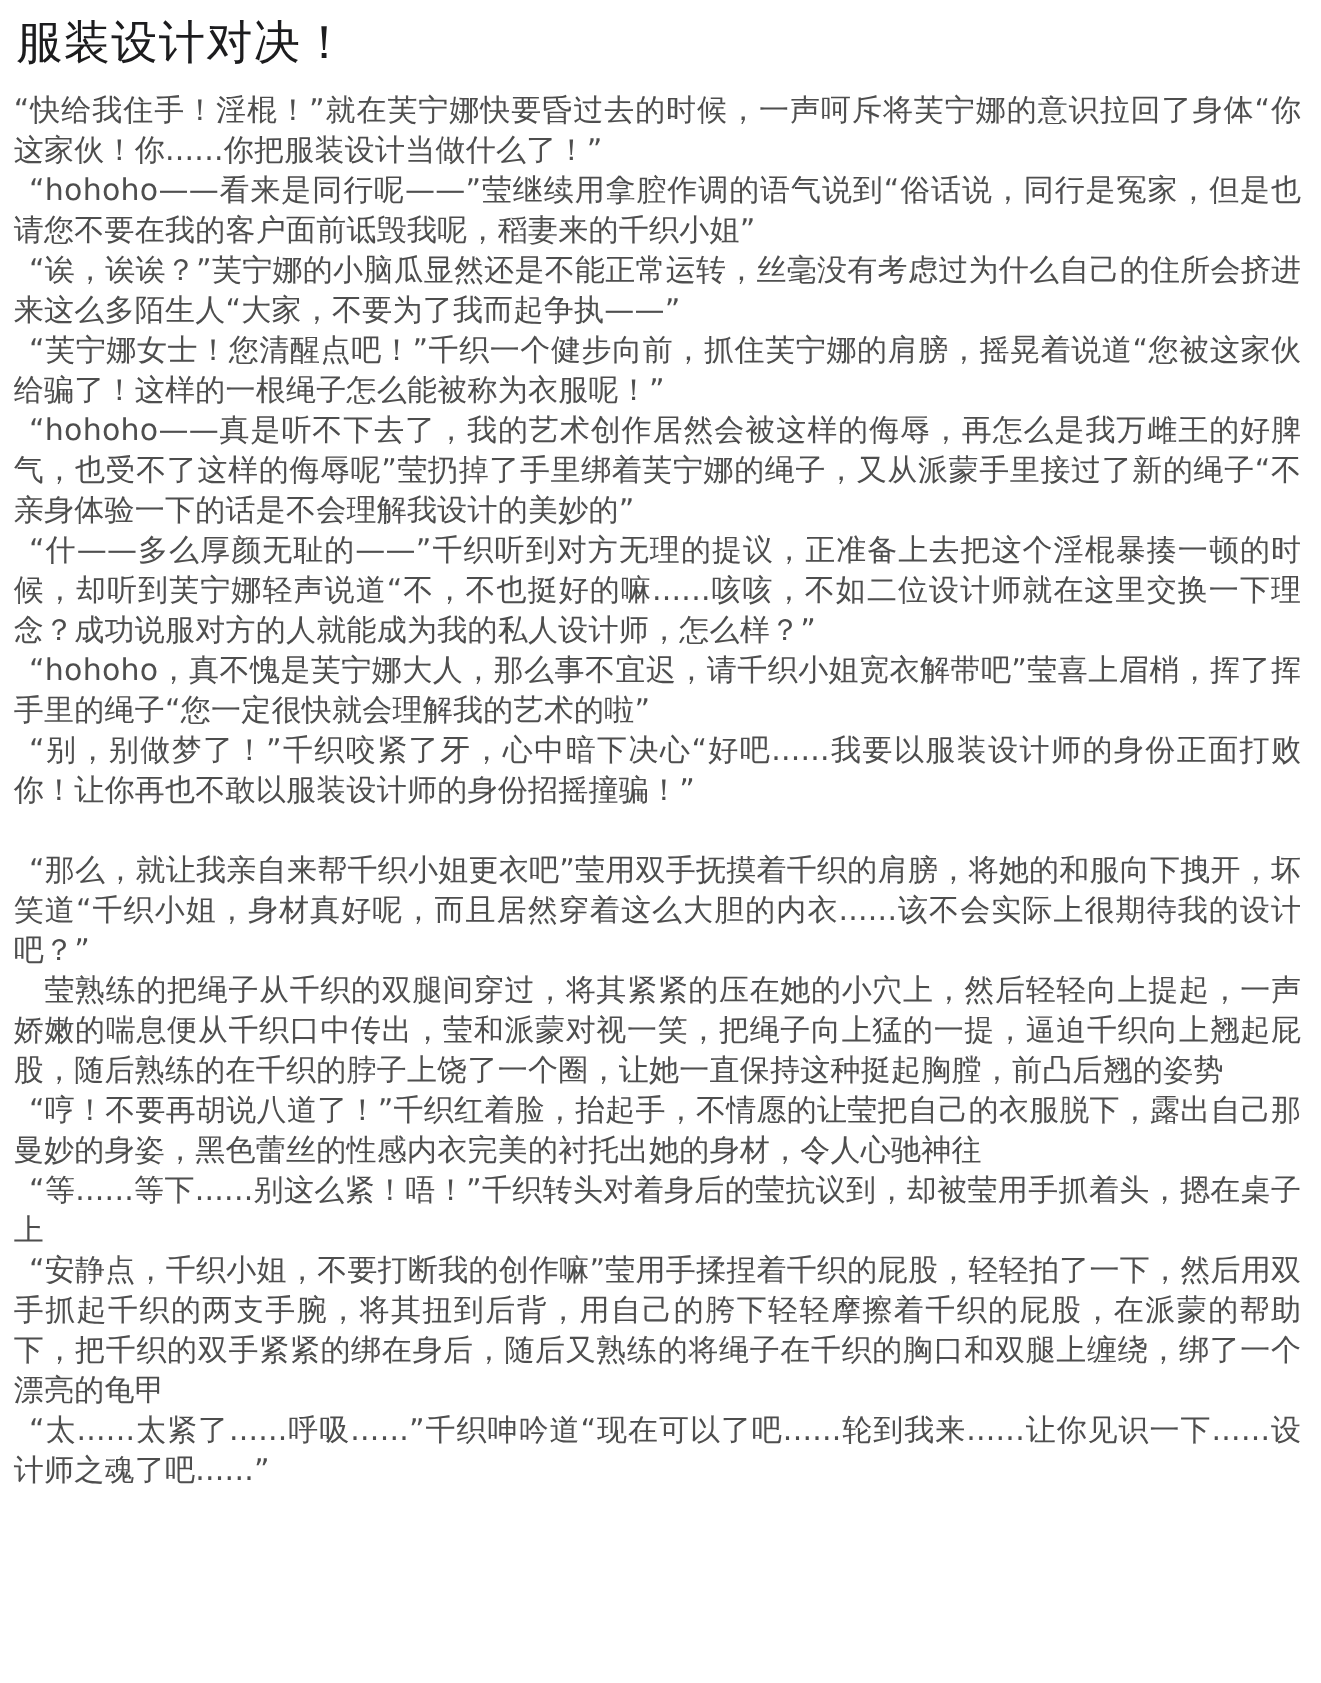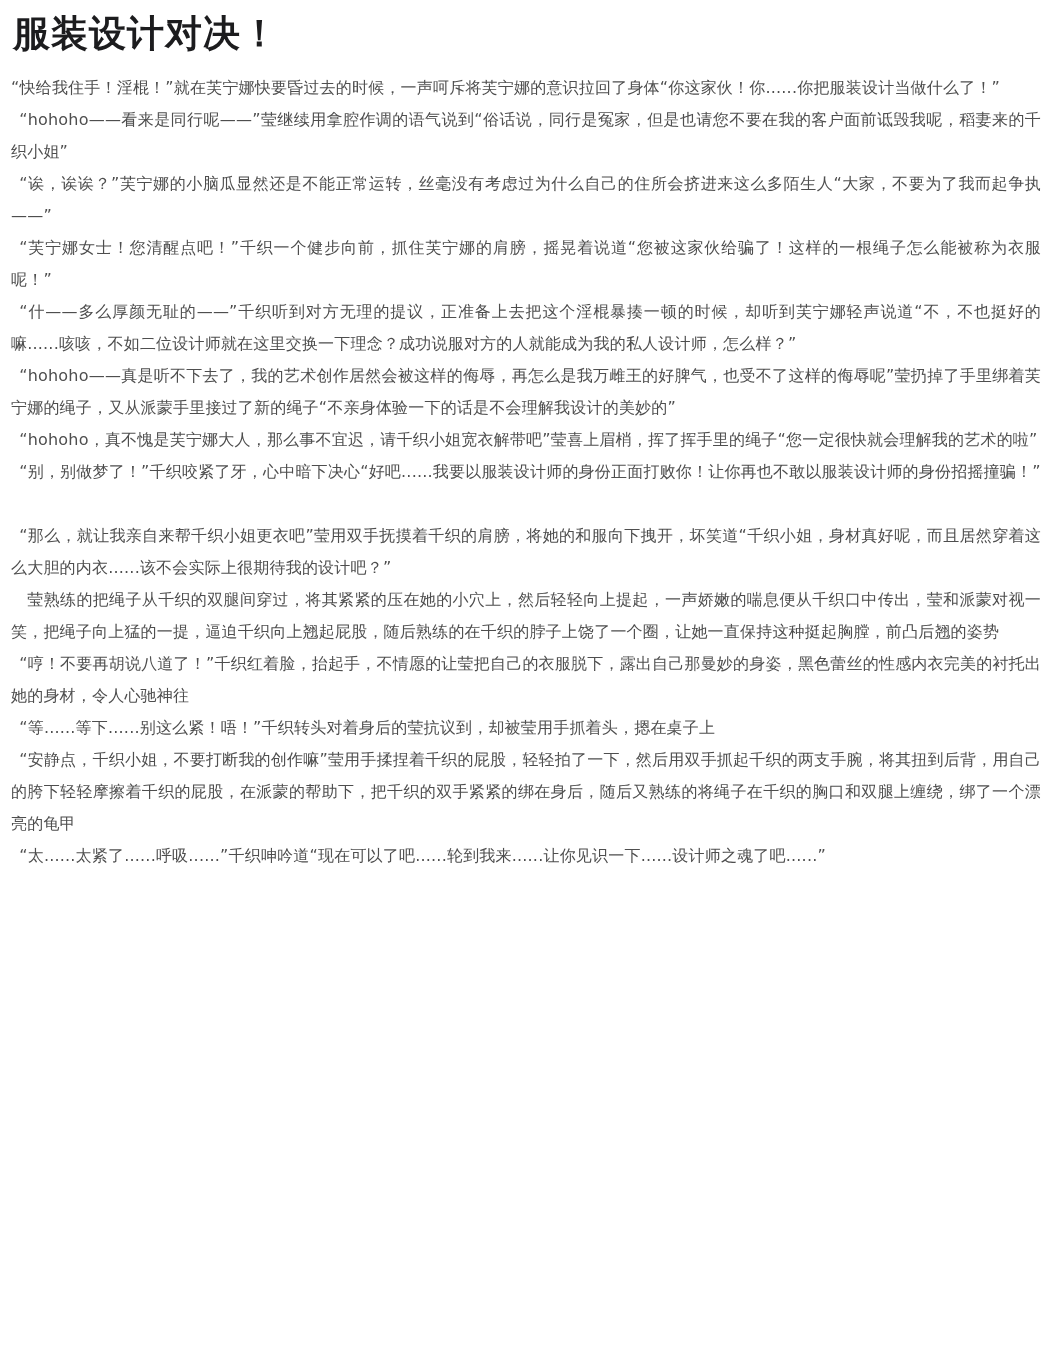--- a/index.html
+++ b/index.html
@@ -16,30 +16,30 @@
     width:1057px;
     min-height:1346px;
     box-sizing:border-box;
     background:var(--bg);
     padding:10px 16px 6px 11px;
     font-family:"DejaVu Sans","Liberation Sans",sans-serif;
   }
   .article-title{
     font-size:37px;
     line-height:44px;
-    font-weight:bold;
+    font-weight:normal;
     color:var(--title-color);
     letter-spacing:1px;
     margin:2px 0 16px 2px;
   }
   .article-body{
     width:100%;
   }
   .para{
-    font-size:16px;
+    font-size:24px;
     line-height:32px;
     color:var(--text-color);
     margin:0;
     white-space:pre-wrap;
     overflow-wrap:break-word;
     text-align:justify;
     letter-spacing:0.2px;
   }
   .para.blank{
     height:32px;
@@ -48,22 +48,22 @@
 </head>
 <body>
 
 <div class="page">
   <h1 class="article-title">服装设计对决！</h1>
   <div class="article-body">
       <p class="para">“快给我住手！淫棍！”就在芙宁娜快要昏过去的时候，一声呵斥将芙宁娜的意识拉回了身体“你这家伙！你......你把服装设计当做什么了！”</p>
       <p class="para"> “hohoho——看来是同行呢——”莹继续用拿腔作调的语气说到“俗话说，同行是冤家，但是也请您不要在我的客户面前诋毁我呢，稻妻来的千织小姐”</p>
       <p class="para"> “诶，诶诶？”芙宁娜的小脑瓜显然还是不能正常运转，丝毫没有考虑过为什么自己的住所会挤进来这么多陌生人“大家，不要为了我而起争执——”</p>
       <p class="para"> “芙宁娜女士！您清醒点吧！”千织一个健步向前，抓住芙宁娜的肩膀，摇晃着说道“您被这家伙给骗了！这样的一根绳子怎么能被称为衣服呢！”</p>
+      <p class="para"> “hohoho——真是听不下去了，我的艺术创作居然会被这样的侮辱，再怎么是我万雌王的好脾气，也受不了这样的侮辱呢”莹扔掉了手里绑着芙宁娜的绳子，又从派蒙手里接过了新的绳子“不亲身体验一下的话是不会理解我设计的美妙的”</p>
       <p class="para"> “什——多么厚颜无耻的——”千织听到对方无理的提议，正准备上去把这个淫棍暴揍一顿的时候，却听到芙宁娜轻声说道“不，不也挺好的嘛......咳咳，不如二位设计师就在这里交换一下理念？成功说服对方的人就能成为我的私人设计师，怎么样？”</p>
-      <p class="para"> “hohoho——真是听不下去了，我的艺术创作居然会被这样的侮辱，再怎么是我万雌王的好脾气，也受不了这样的侮辱呢”莹扔掉了手里绑着芙宁娜的绳子，又从派蒙手里接过了新的绳子“不亲身体验一下的话是不会理解我设计的美妙的”</p>
       <p class="para"> “hohoho，真不愧是芙宁娜大人，那么事不宜迟，请千织小姐宽衣解带吧”莹喜上眉梢，挥了挥手里的绳子“您一定很快就会理解我的艺术的啦”</p>
       <p class="para"> “别，别做梦了！”千织咬紧了牙，心中暗下决心“好吧......我要以服装设计师的身份正面打败你！让你再也不敢以服装设计师的身份招摇撞骗！”</p>
       <p class="para blank"></p>
       <p class="para"> “那么，就让我亲自来帮千织小姐更衣吧”莹用双手抚摸着千织的肩膀，将她的和服向下拽开，坏笑道“千织小姐，身材真好呢，而且居然穿着这么大胆的内衣......该不会实际上很期待我的设计吧？”</p>
       <p class="para">　莹熟练的把绳子从千织的双腿间穿过，将其紧紧的压在她的小穴上，然后轻轻向上提起，一声娇嫩的喘息便从千织口中传出，莹和派蒙对视一笑，把绳子向上猛的一提，逼迫千织向上翘起屁股，随后熟练的在千织的脖子上饶了一个圈，让她一直保持这种挺起胸膛，前凸后翘的姿势</p>
       <p class="para"> “哼！不要再胡说八道了！”千织红着脸，抬起手，不情愿的让莹把自己的衣服脱下，露出自己那曼妙的身姿，黑色蕾丝的性感内衣完美的衬托出她的身材，令人心驰神往</p>
       <p class="para"> “等......等下......别这么紧！唔！”千织转头对着身后的莹抗议到，却被莹用手抓着头，摁在桌子上</p>
       <p class="para"> “安静点，千织小姐，不要打断我的创作嘛”莹用手揉捏着千织的屁股，轻轻拍了一下，然后用双手抓起千织的两支手腕，将其扭到后背，用自己的胯下轻轻摩擦着千织的屁股，在派蒙的帮助下，把千织的双手紧紧的绑在身后，随后又熟练的将绳子在千织的胸口和双腿上缠绕，绑了一个漂亮的龟甲</p>
       <p class="para"> “太......太紧了......呼吸......”千织呻吟道“现在可以了吧......轮到我来......让你见识一下......设计师之魂了吧......”</p>
     </div>

